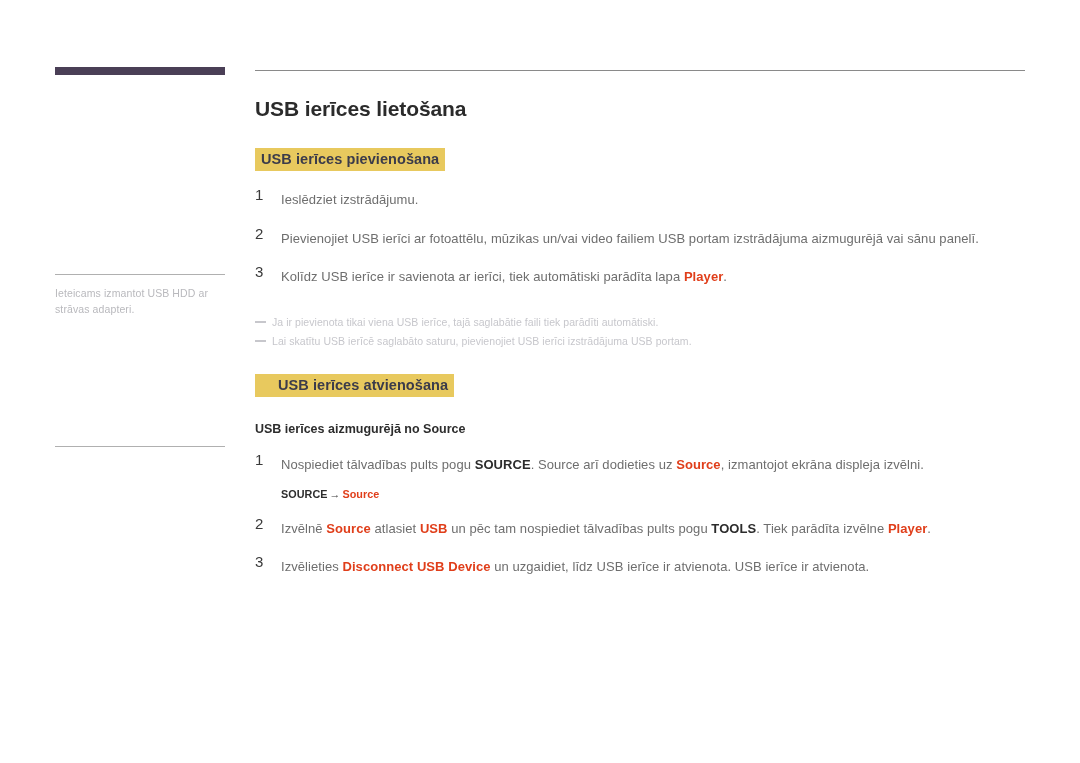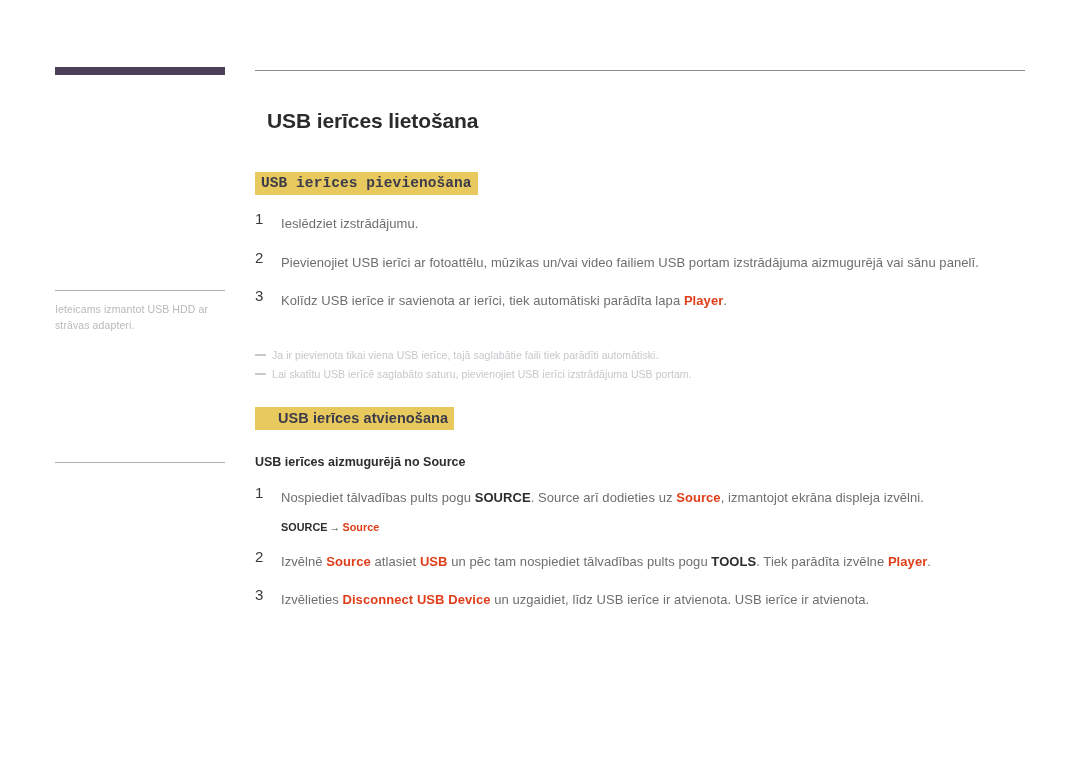--- a/index.html
+++ b/index.html
@@ -35,21 +35,21 @@
     top: 70px;
     width: 770px;
     height: 1px;
     background: #8a8a8a;
   }
 
   
   .sidebar {
     position: absolute;
     left: 55px;
-    top: 290px;
+    top: 274px;
     width: 172px;
   }
   .side-note {
     margin-bottom: 0;
   }
   .side-divider {
     width: 170px;
     height: 1px;
     background: #b0b0b0;
     margin-bottom: 10px;
@@ -72,34 +72,34 @@
     position: absolute;
     left: 255px;
     top: 97px;
     width: 790px;
   }
   .doc-title {
     font-size: 21px;
     font-weight: 700;
     color: #2b2b2b;
     letter-spacing: -0.005em;
-    margin: 12px;
+    margin: 0;
   }
 
   .hl-heading {
     display: inline-block;
     background: #e8c95e;
     color: #3b3b4a;
     font-size: 14.5px;
     font-weight: 700;
     padding: 3px 6px 4px 6px;
     margin: 0;
     letter-spacing: 0.005em;
   }
-  .sec1-heading { margin-top: 27px; font-family: Liberation Mono, monospace; }
+  .sec1-heading { margin-top: 27px; }
   .sec2-heading { margin-top: 0; padding-left: 23px; }
 
   .sub-heading {
     font-size: 12.5px;
     font-weight: 700;
     color: #2d2d2d;
     margin: 0;
   }
 
   
@@ -149,21 +149,21 @@
     color: #3a3a3a;
     padding: 0 2px;
   }
   .path-line .accent {
     color: #e03e1a;
     font-weight: 700;
   }
 
   
   .notes {
-    margin-top: 36px;
+    margin-top: 27px;
   }
   .note-line {
     position: relative;
     padding-left: 17px;
     font-size: 10.5px;
     line-height: 1.55;
     color: #c7c7cc;
     margin-bottom: 3px;
     letter-spacing: 0.005em;
   }

